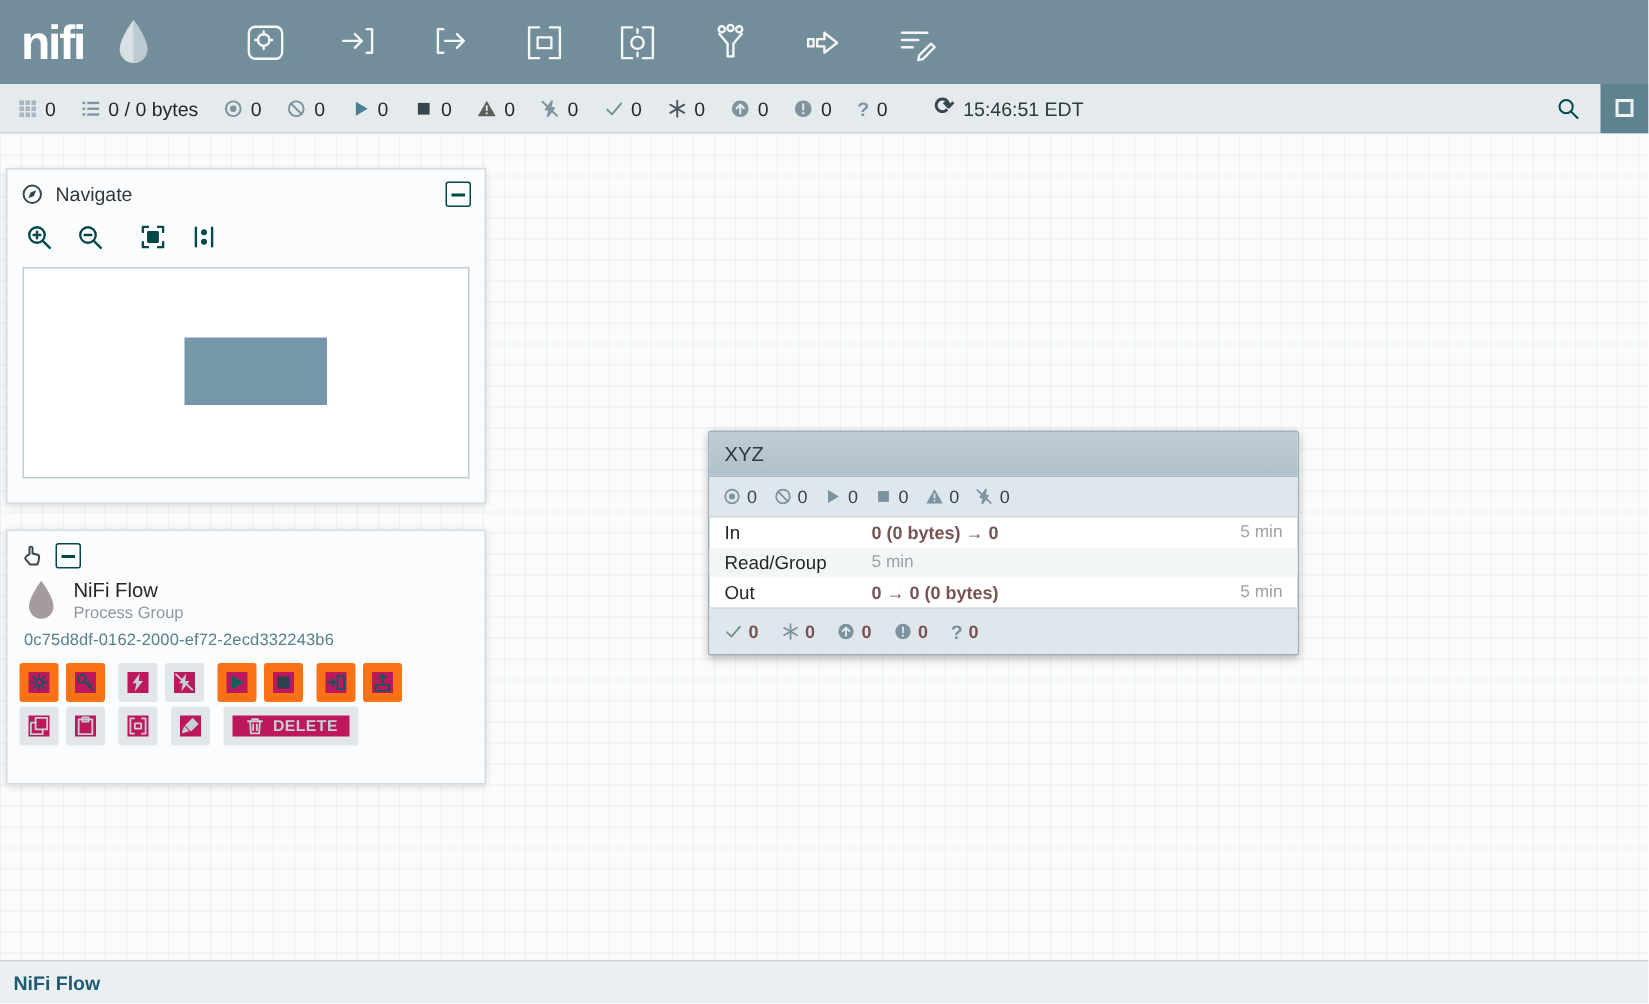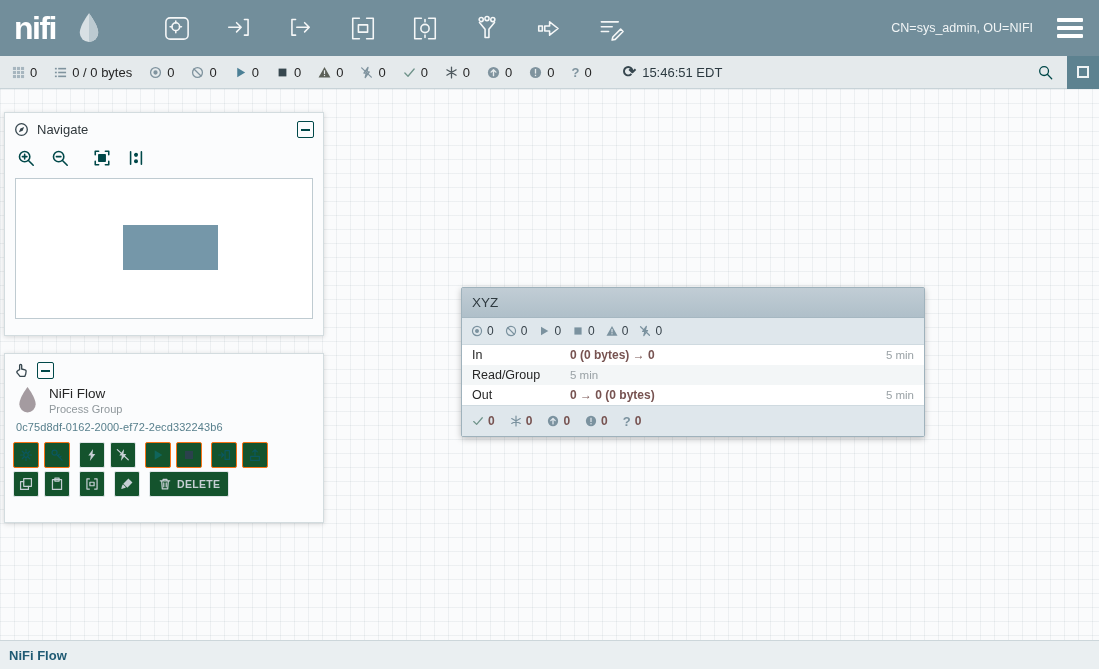--- a/index.html
+++ b/index.html
@@ -59,28 +59,28 @@
   .minimap-rect{position:absolute;left:107px;top:46px;width:95px;height:45px;background:#7597a9}
 
   .operate{left:4px;top:264px;height:170px}
   .flow-row{display:flex;align-items:center;gap:10px;padding:1px 11px 3px}
   .flow-meta{display:flex;flex-direction:column;gap:2px}
   .flow-name{font-size:13.5px;color:#262626}
   .flow-type{font-size:11px;color:#90989c}
   .flow-id{padding:3px 11px 6px;font-size:11px;color:#577f8c;letter-spacing:.1px}
   .btn-row{display:flex;align-items:center;padding:3px 8px 0}
   .grp{display:flex;gap:5px;margin-right:9px}
-  .op-btn{min-width:26px;height:26px;background:#14532d;border:1px solid #f97316;border-radius:2px;display:flex;align-items:center;justify-content:center;color:#0b5860;cursor:pointer}
+  .op-btn{min-width:26px;height:26px;background:#be185d;border:6px solid #f97316;border-radius:2px;display:flex;align-items:center;justify-content:center;color:#0b5860;cursor:pointer}
   .op-btn svg{width:14px;height:14px}
   .op-btn.play{color:#10655b}.op-btn.stop{color:#2b414d}
   .op-btn.disabled{color:#c6cfd4;border-color:#e0e6e9;cursor:default}
   .op-btn.wide{padding:0 8px;gap:5px;font-size:10.5px;font-weight:bold;letter-spacing:.3px}
 
   
-  .pg{position:absolute;left:461px;top:198px;width:464px;background:#fff;border:1px solid #9fb2bc;border-radius:2px;box-shadow:0 2px 6px rgba(0,0,0,.25);cursor:move}
+  .pg{position:absolute;left:472px;top:198px;width:394px;background:#fff;border:1px solid #9fb2bc;border-radius:2px;box-shadow:0 2px 6px rgba(0,0,0,.25);cursor:move}
   .pg-header{height:30px;background:linear-gradient(#c1cdd5,#afbfc9);display:flex;align-items:center;padding:0 10px;font-size:13.5px;color:#2f3a40;border-bottom:1px solid #a5b7c1}
   .pg-stats{height:27px;background:#dfe7ec;display:flex;align-items:center;gap:11px;padding:0 9px;border-bottom:1px solid #cfdae0}
   .pg-stat{display:flex;align-items:center;gap:4px;color:#7b929f}
   .pg-stat svg{width:12px;height:12px}
   .pg-stat .cnt{font-size:12px;color:#37424a}
   .pg-row{height:20px;display:flex;align-items:center;padding:0 10px;font-size:12.5px}
   .pg-row.alt{background:#f3f6f7}
   .pg-label{width:98px;color:#262626}
   .pg-value{flex:1;color:#775351;font-weight:bold;font-size:12px}
   .pg-time{color:#9aa2a6;font-size:11.5px}
@@ -156,28 +156,20 @@
         </svg>
       </div>
       <div class="tb">
         <svg class="ic st" viewBox="0 0 24 24">
           <path d="M4 6.5 H18 M4 10.5 H13 M4 14.5 H10"></path>
           <path d="M13.5 19 L20 12.5 22 14.5 15.5 21 12.9 21.6 Z"></path>
         </svg>
       </div>
     </div>
 
-    <div class="topbar-right">
-      <span class="user">CN=sys_admin, OU=NIFI</span>
-      <div class="hamburger">
-        <span></span>
-          <span></span>
-          <span></span>
-      </div>
-    </div>
   </header>
 
   <div class="statusbar">
     <div class="status-item">
       <svg class="ic fi c-grid" viewBox="0 0 14 14">
         <rect x="1" y="1" width="3.3" height="3.3"></rect>
           <rect x="5.35" y="1" width="3.3" height="3.3"></rect>
           <rect x="9.7" y="1" width="3.3" height="3.3"></rect>
         <rect x="1" y="5.35" width="3.3" height="3.3"></rect>
           <rect x="5.35" y="5.35" width="3.3" height="3.3"></rect>

